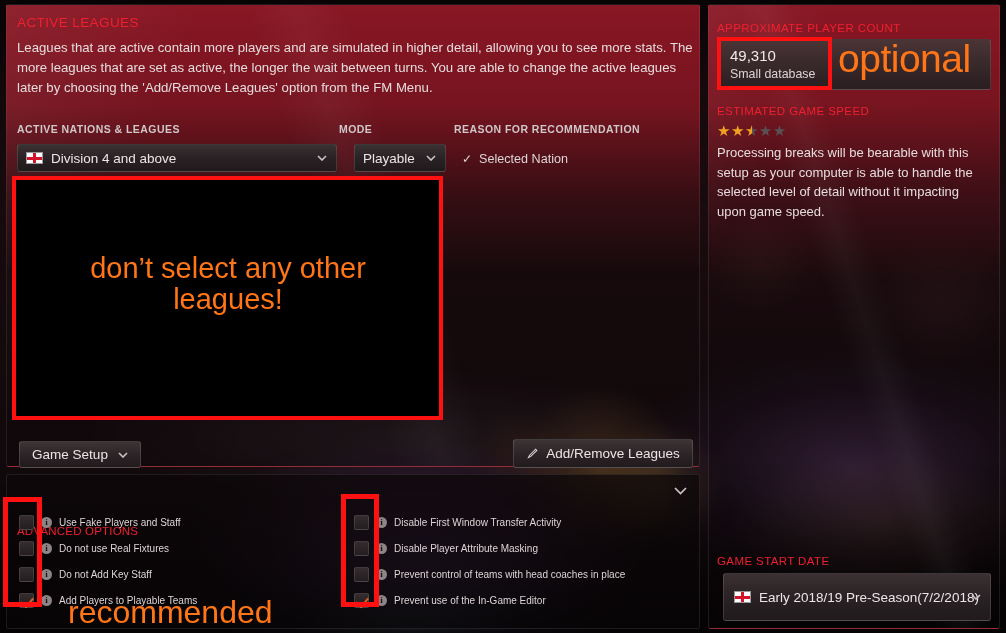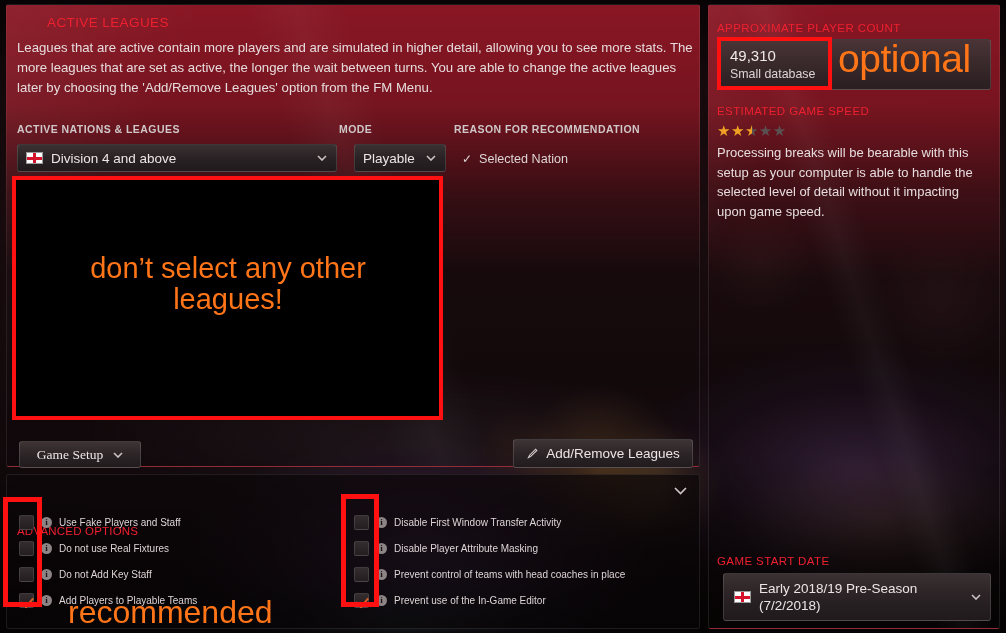--- a/index.html
+++ b/index.html
@@ -211,21 +211,21 @@
 <body>
 
 <div id="root">
 
   <div class="bg-stadium"></div>
   <div class="bg-vignette"></div>
 
   <div class="panel panel-left-top">
     <div class="panel-sheen"></div>
 
-    <div style="position:absolute;left:10px;top:10px;margin-left:30px;" class="section-title">ACTIVE LEAGUES</div>
+    <div style="position:absolute;left:10px;top:10px;" class="section-title">ACTIVE LEAGUES</div>
 
     <div style="position:absolute;left:10px;top:33px;width:676px;" class="body-text">Leagues that are active contain more players and are simulated in higher detail, allowing you to see more stats. The more leagues that are set as active, the longer the wait between turns. You are able to change the active leagues later by choosing the 'Add/Remove Leagues' option from the FM Menu.</div>
 
     <div style="position:absolute;left:10px;top:118px;" class="field-label">ACTIVE NATIONS &amp; LEAGUES</div>
     <div style="position:absolute;left:332px;top:118px;" class="field-label">MODE</div>
     <div style="position:absolute;left:447px;top:118px;" class="field-label">REASON FOR RECOMMENDATION</div>
 
     <div class="dropdown" style="position:absolute;left:10px;top:139px;width:320px;height:28px;align-items:center;">
       <span class="flag-eng"></span>
       <span>Division 4 and above</span>
@@ -241,21 +241,21 @@
       </svg>
     </div>
 
     <div style="position:absolute;left:455px;top:147px;display:flex;align-items:center;gap:7px;">
       <span style="color:#dcd4d5;font-size:12px;">✓</span>
       <span style="color:#ded5d6;font-size:12.6px;">Selected Nation</span>
     </div>
 
     <div style="position:absolute;left:10px;top:176px;width:676px;height:248px;"></div>
 
-    <div class="btn" style="position:absolute;left:12px;top:436px;width:122px;height:27px;gap:10px;font-family:Liberation Serif, serif;">
+    <div class="btn" style="position:absolute;left:12px;top:436px;width:122px;height:27px;gap:10px;">
       <span>Game Setup</span>
       <svg viewBox="0 0 10 6" width="10" height="6">
         <path d="M1 1 L5 5 L9 1" stroke="#cbc3c4" stroke-width="1.6" fill="none"></path>
       </svg>
     </div>
 
     <div class="btn" style="position:absolute;left:506px;top:434px;width:180px;height:29px;justify-content:center;">
       <svg width="13" height="13" viewBox="0 0 13 13">
         <path d="M2.5 10.5 L3.6 8.2 L9.6 2.2 L10.8 3.4 L4.8 9.4 Z" fill="none" stroke="#d8d0d1" stroke-width="1.1"></path>
       </svg>
@@ -335,21 +335,21 @@
     <div style="position:absolute;left:8px;top:117px;">
       <span class="star on">★</span><span class="star on">★</span><span class="star half">★</span><span class="star">★</span><span class="star">★</span>
     </div>
 
     <div style="position:absolute;left:8px;top:138px;width:272px;color:#e6dcdd;font-size:13px;line-height:19.5px;">Processing breaks will be bearable with this setup as your computer is able to handle the selected level of detail without it impacting upon game speed.</div>
 
     <div style="position:absolute;left:8px;top:550px;font-size:11.5px;" class="section-title">GAME START DATE</div>
 
     <div class="dropdown" style="position:absolute;left:14px;top:568px;width:268px;height:48px;padding:0 10px;">
       <span class="flag-eng"></span>
-      <span style="display:flex;flex-direction:column;line-height:17px;">
+      <span style="display:flex;line-height:17px;">
         <span>Early 2018/19 Pre-Season</span>
         <span>(7/2/2018)</span>
       </span>
       <svg class="chev" viewBox="0 0 10 6">
         <path d="M1 1 L5 5 L9 1" stroke="currentColor" stroke-width="1.6" fill="none"></path>
       </svg>
     </div>
   </div>
 
   <div class="anno-fill" style="left:16px;top:180px;width:423px;height:236px;"></div>

